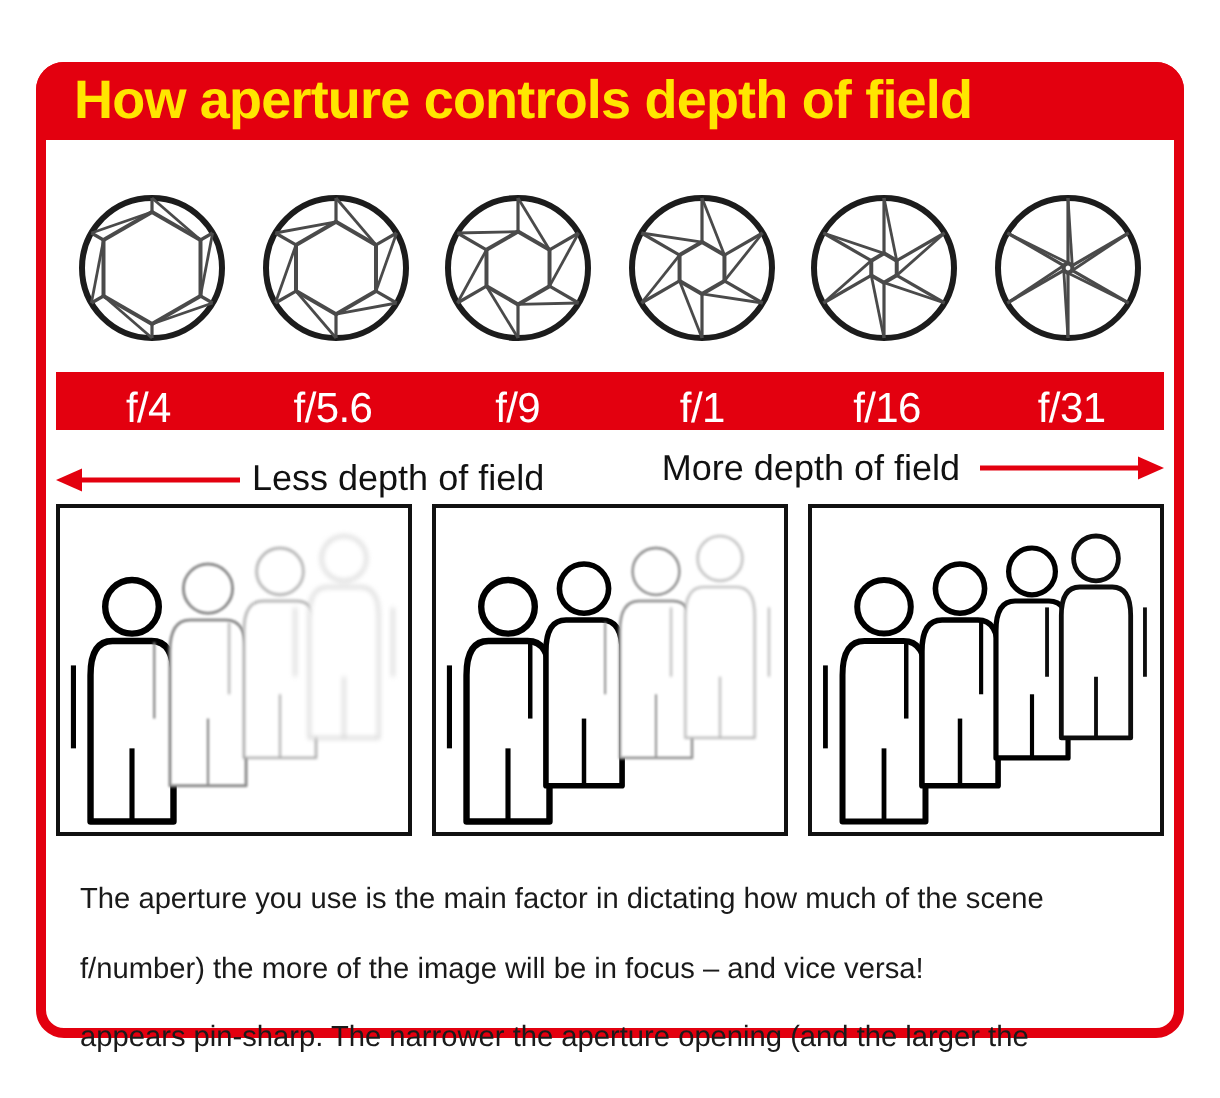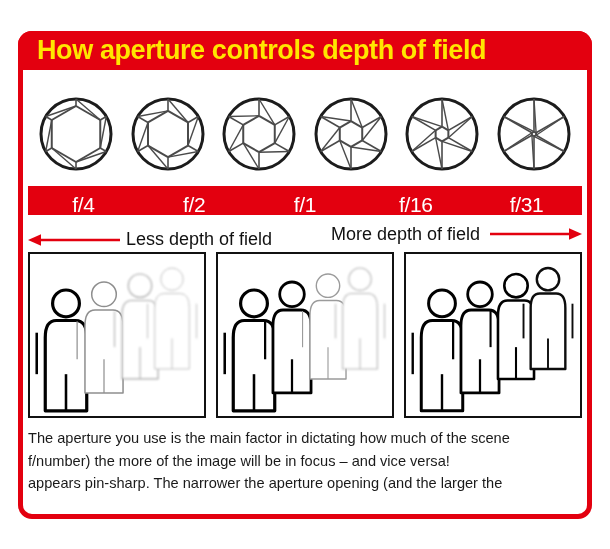--- a/index.html
+++ b/index.html
@@ -44,21 +44,21 @@
   
   .panels{position:absolute;left:5px;top:216px;width:554px;height:166px;
           display:flex;justify-content:space-between;}
   .panel{width:178px;height:166px;border:2px solid #111111;background:#ffffff;
          box-sizing:border-box;overflow:hidden;position:relative;}
   .panel svg{display:block;}
 
   
   .caption{position:absolute;left:5px;top:391px;width:548px;
            font-size:14.6px;line-height:1.55;color:#1a1a1a;}
-  .caption p{margin:0;}
+  .caption p{margin:12px;}
 </style>
 </head>
 <body>
 
 <div class="infographic">
 
   <div class="title-banner">
     <div class="title-text">How aperture controls depth of field</div>
   </div>
 
@@ -198,21 +198,22 @@
           <line x1="37.88" y1="38.77" x2="9.69" y2="57.50" stroke="#4a4a4a" stroke-width="1.4"></line>
           <line x1="37.88" y1="38.77" x2="40.00" y2="37.55" stroke="#4a4a4a" stroke-width="2"></line>
           <line x1="40.00" y1="37.55" x2="40.00" y2="5.00" stroke="#4a4a4a" stroke-width="1.6"></line>
           <line x1="40.00" y1="37.55" x2="9.69" y2="22.50" stroke="#4a4a4a" stroke-width="1.4"></line>
         </svg>
       </div>
     </div>
 
   <div class="fstop-bar" id="fstop-bar">
       <div class="fstop-cell">f/4</div>
-      <div class="fstop-cell">f/2</div>
+      <div class="fstop-cell">f/5.6</div>
+      <div class="fstop-cell">f/9</div>
       <div class="fstop-cell">f/1</div>
       <div class="fstop-cell">f/16</div>
       <div class="fstop-cell">f/31</div>
     </div>
 
   <div class="dof-row">
     <div class="dof-left">
       <svg class="arrow-svg" width="92" height="16" viewBox="0 0 92 16">
         <line x1="10" y1="8" x2="92" y2="8" stroke="#e3000f" stroke-width="2.4"></line>
         <polygon points="0,8 13,2.2 13,13.8" fill="#e3000f"></polygon>

